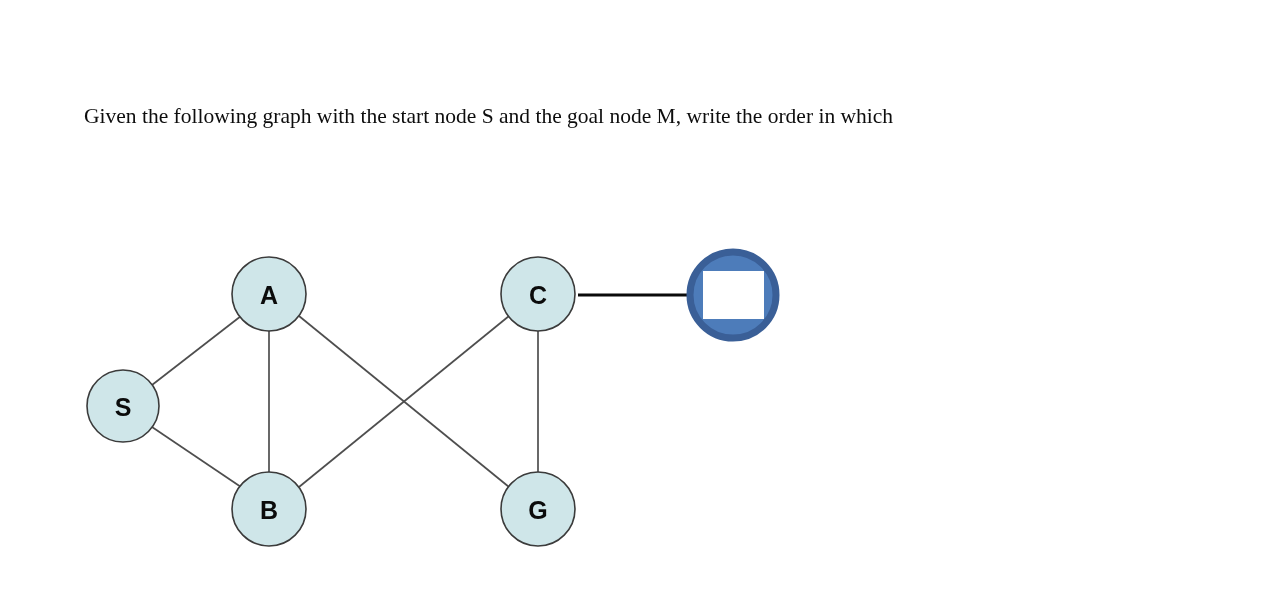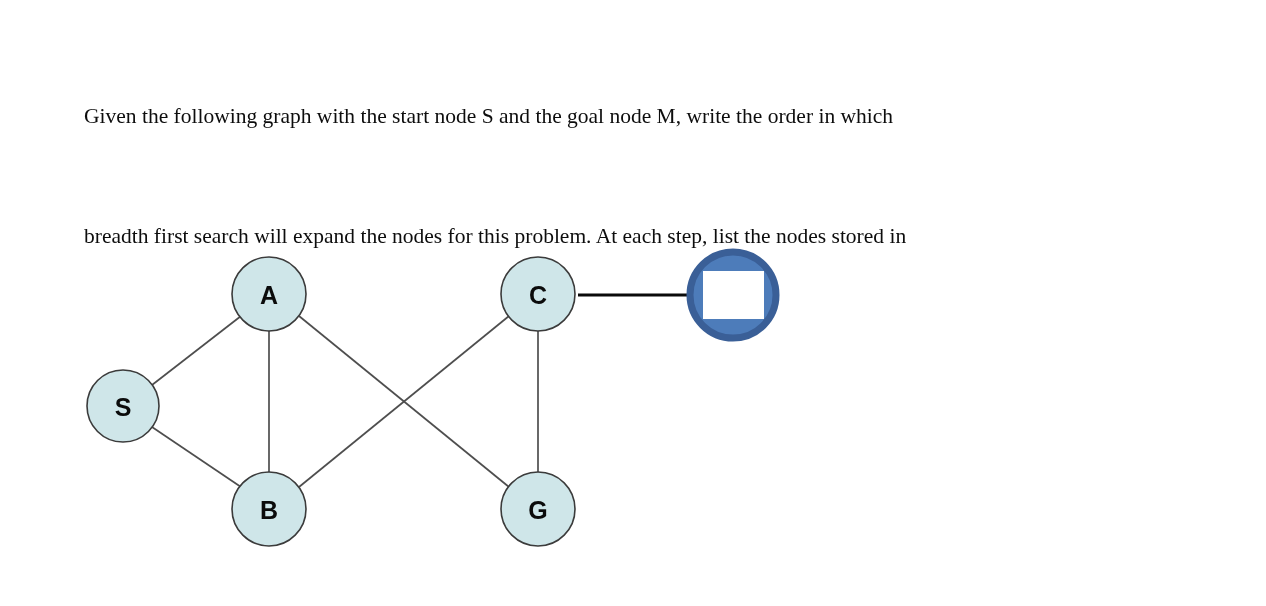--- a/index.html
+++ b/index.html
@@ -75,21 +75,20 @@
   .placeholder-square {
     fill: #ffffff;
     stroke: none;
   }
 </style>
 </head>
 <body>
 
 <div id="question-block">
   <span class="qline">Given the following graph with the start node S and the goal node M, write the order in which</span>
-  <span class="qline">breadth first search will expand the nodes for this problem. At each step, list the nodes stored in</span>
 </div>
 
 <div id="graph-figure">
   <svg id="graph-svg" width="1266" height="386" viewBox="0 0 1266 386" xmlns="http://www.w3.org/2000/svg">
 
     <g>
       <line class="graph-edge" x1="152" y1="165" x2="241" y2="96"></line>
       <line class="graph-edge" x1="152" y1="207" x2="241" y2="267"></line>
       <line class="graph-edge" x1="269" y1="111" x2="269" y2="252"></line>
       <line class="graph-edge" x1="299" y1="96" x2="509" y2="267"></line>

